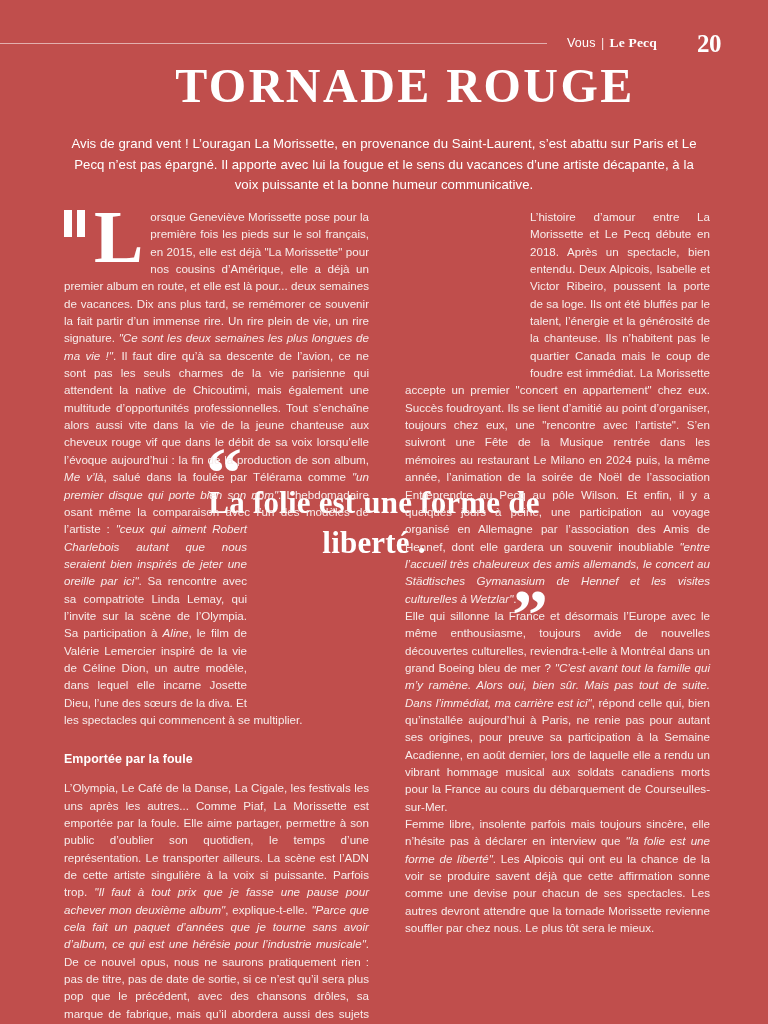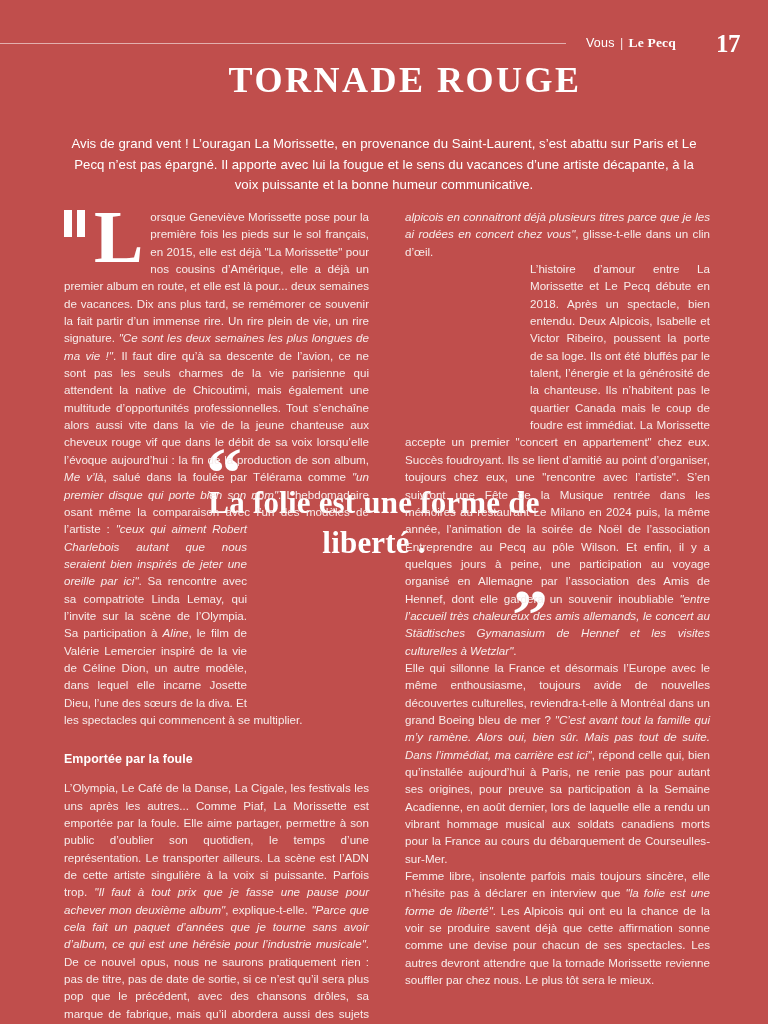--- a/index.html
+++ b/index.html
@@ -27,21 +27,21 @@
   
   .runhead {
     position: absolute;
     left: 0;
     right: 0;
     top: 30px;
     height: 26px;
     display: flex;
     align-items: center;
     justify-content: flex-end;
-    padding-right: 28px;
+    padding-right: 47px;
   }
 
   .runhead-rule {
     flex: 1 1 auto;
     height: 1px;
     background: rgba(255,255,255,0.55);
     margin-right: 20px;
     margin-left: 0;
   }
 
@@ -78,21 +78,21 @@
 
   
   .headline {
     position: absolute;
     top: 62px;
     left: 0;
     right: 0;
     text-align: center;
     font-family: "Liberation Serif", serif;
     font-weight: bold;
-    font-size: 36px;
+    font-size: 48px;
     letter-spacing: 2.5px;
     line-height: 1;
     color: #ffffff;
     white-space: nowrap;
     margin-left: 42px;
   }
 
   
   .standfirst {
     position: absolute;
@@ -230,21 +230,21 @@
 </head>
 <body>
 
 <div class="page">
 
   <div class="runhead">
     <span class="runhead-rule"></span>
     <span class="runhead-label">
       <span>Vous</span><span class="runhead-sep">|</span><span class="runhead-pub">Le Pecq</span>
     </span>
-    <span class="runhead-page">17</span>
+    <span class="runhead-page">20</span>
   </div>
 
   <h1 class="headline">TORNADE ROUGE</h1>
 
   <div class="standfirst">Avis de grand vent ! L’ouragan La Morissette, en provenance du Saint-Laurent, s’est abattu sur Paris et Le Pecq n’est pas épargné. Il apporte avec lui la fougue et le sens du vacances d’une artiste décapante, à la voix puissante et la bonne humeur communicative.</div>
 
   <div class="pullquote">
     <span class="pq-open">“</span>
     <div class="pq-text">La folie est une forme de liberté .</div>
     <span class="pq-close">”</span>
@@ -263,22 +263,20 @@
 
       <h2 class="section-head">Emportée par la foule</h2>
 
       <p><span>L’Olympia, Le Café de la Danse, La Cigale, les festivals les uns après les autres... Comme Piaf, La Morissette est emportée par la foule. Elle aime partager, permettre à son public d’oublier son quotidien, le temps d’une représentation. Le transporter ailleurs. La scène est l’ADN de cette artiste singulière à la voix si puissante. Parfois trop. </span><em>"Il faut à tout prix que je fasse une pause pour achever mon deuxième album"</em><span>, explique-t-elle. </span><em>"Parce que cela fait un paquet d’années que je tourne sans avoir d’album, ce qui est une hérésie pour l’industrie musicale"</em><span>. De ce nouvel opus, nous ne saurons pratiquement rien : pas de titre, pas de date de sortie, si ce n’est qu’il sera plus pop que le précédent, avec des chansons drôles, sa marque de fabrique, mais qu’il abordera aussi des sujets plus difficiles. </span>
       </p>
 
     </div>
 
     <div class="col col-right">
 
-      <p><em>alpicois en connaitront déjà plusieurs titres parce que je les ai rodées en concert chez vous"</em><span>, glisse-t-elle dans un clin d’œil.</span>
-      </p>
 
       <p><span class="shape-right"></span><span>L’histoire d’amour entre La Morissette et Le Pecq débute en 2018. Après un spectacle, bien entendu. Deux Alpicois, Isabelle et Victor Ribeiro, poussent la porte de sa loge. Ils ont été bluffés par le talent, l’énergie et la générosité de la chanteuse. Ils n’habitent pas le quartier Canada mais le coup de foudre est immédiat. La Morissette accepte un premier "concert en appartement" chez eux. Succès foudroyant. Ils se lient d’amitié au point d’organiser, toujours chez eux, une "rencontre avec l’artiste". S’en suivront une Fête de la Musique rentrée dans les mémoires au restaurant Le Milano en 2024 puis, la même année, l’animation de la soirée de Noël de l’association Entreprendre au Pecq au pôle Wilson. Et enfin, il y a quelques jours à peine, une participation au voyage organisé en Allemagne par l’association des Amis de Hennef, dont elle gardera un souvenir inoubliable </span><em>"entre l’accueil très chaleureux des amis allemands, le concert au Städtisches Gymanasium de Hennef et les visites culturelles à Wetzlar"</em><span>.</span>
       </p>
 
       <p><span>Elle qui sillonne la France et désormais l’Europe avec le même enthousiasme, toujours avide de nouvelles découvertes culturelles, reviendra-t-elle à Montréal dans un grand Boeing bleu de mer ? </span><em>"C’est avant tout la famille qui m’y ramène. Alors oui, bien sûr. Mais pas tout de suite. Dans l’immédiat, ma carrière est ici"</em><span>, répond celle qui, bien qu’installée aujourd’hui à Paris, ne renie pas pour autant ses origines, pour preuve sa participation à la Semaine Acadienne, en août dernier, lors de laquelle elle a rendu un vibrant hommage musical aux soldats canadiens morts pour la France au cours du débarquement de Courseulles-sur-Mer.</span>
       </p>
 
       <p><span>Femme libre, insolente parfois mais toujours sincère, elle n’hésite pas à déclarer en interview que </span><em>"la folie est une forme de liberté"</em><span>. Les Alpicois qui ont eu la chance de la voir se produire savent déjà que cette affirmation sonne comme une devise pour chacun de ses spectacles. Les autres devront attendre que la tornade Morissette revienne souffler par chez nous. Le plus tôt sera le mieux.</span>
       </p>
 

